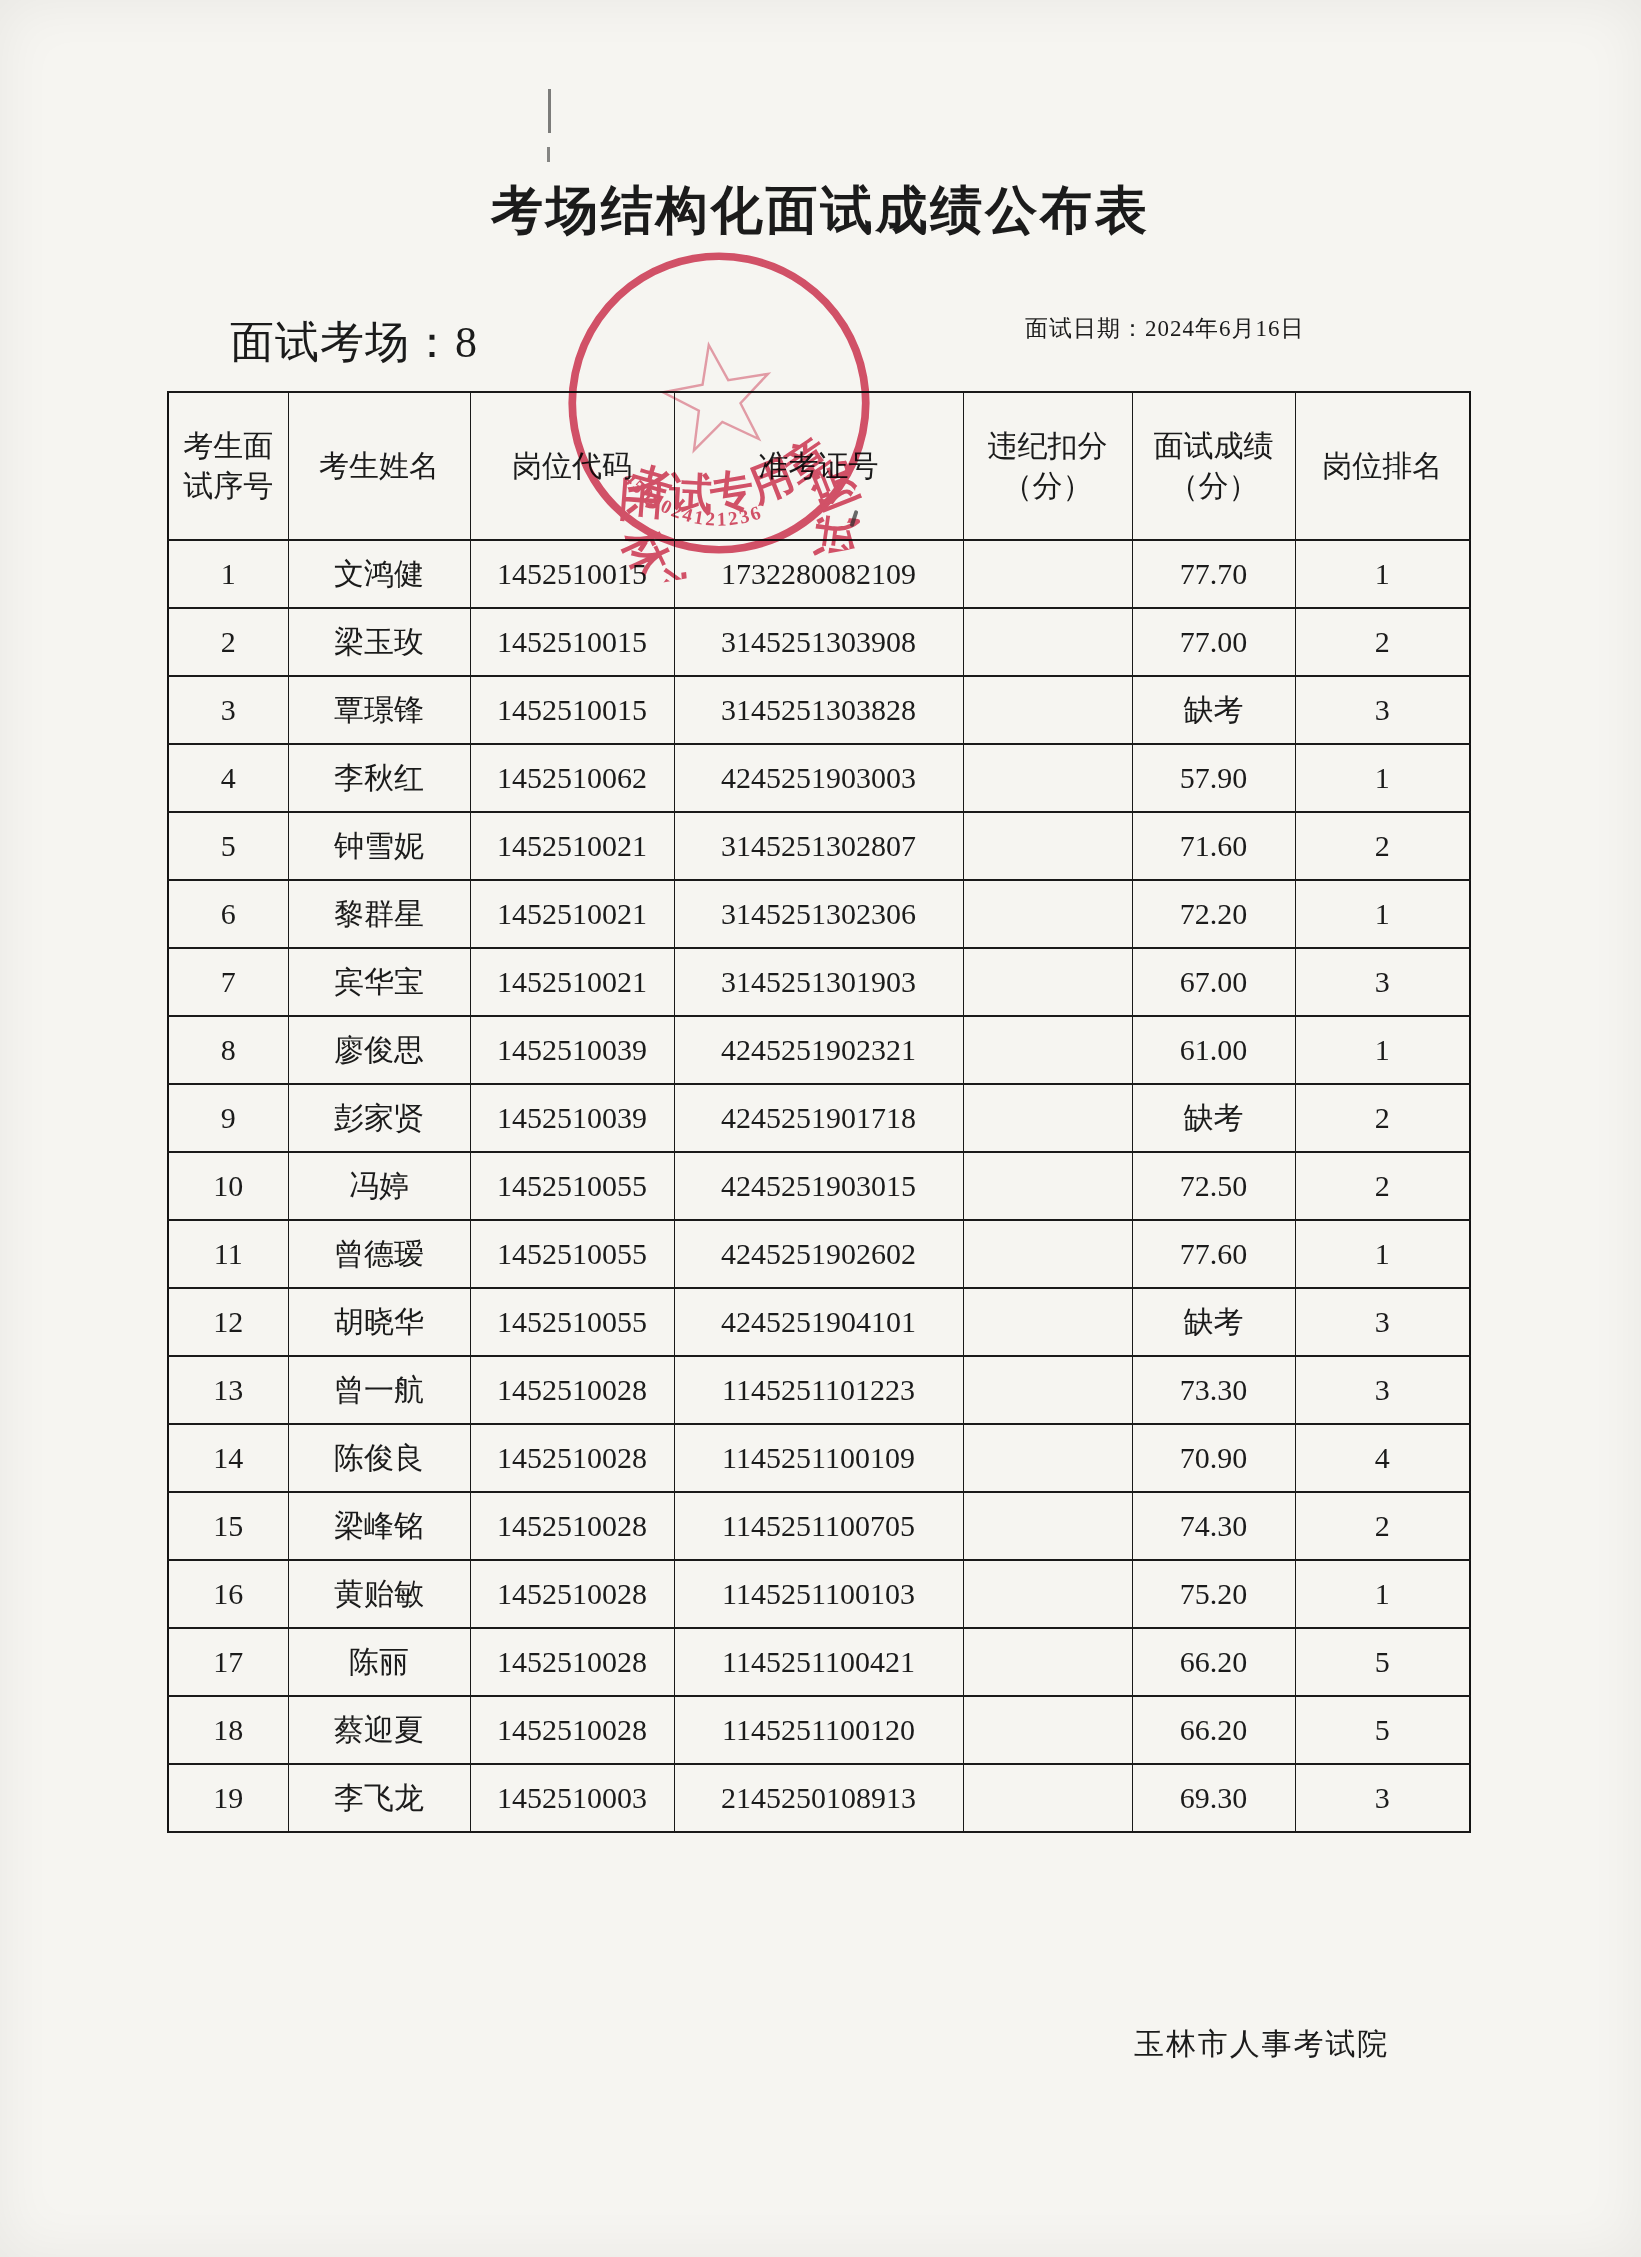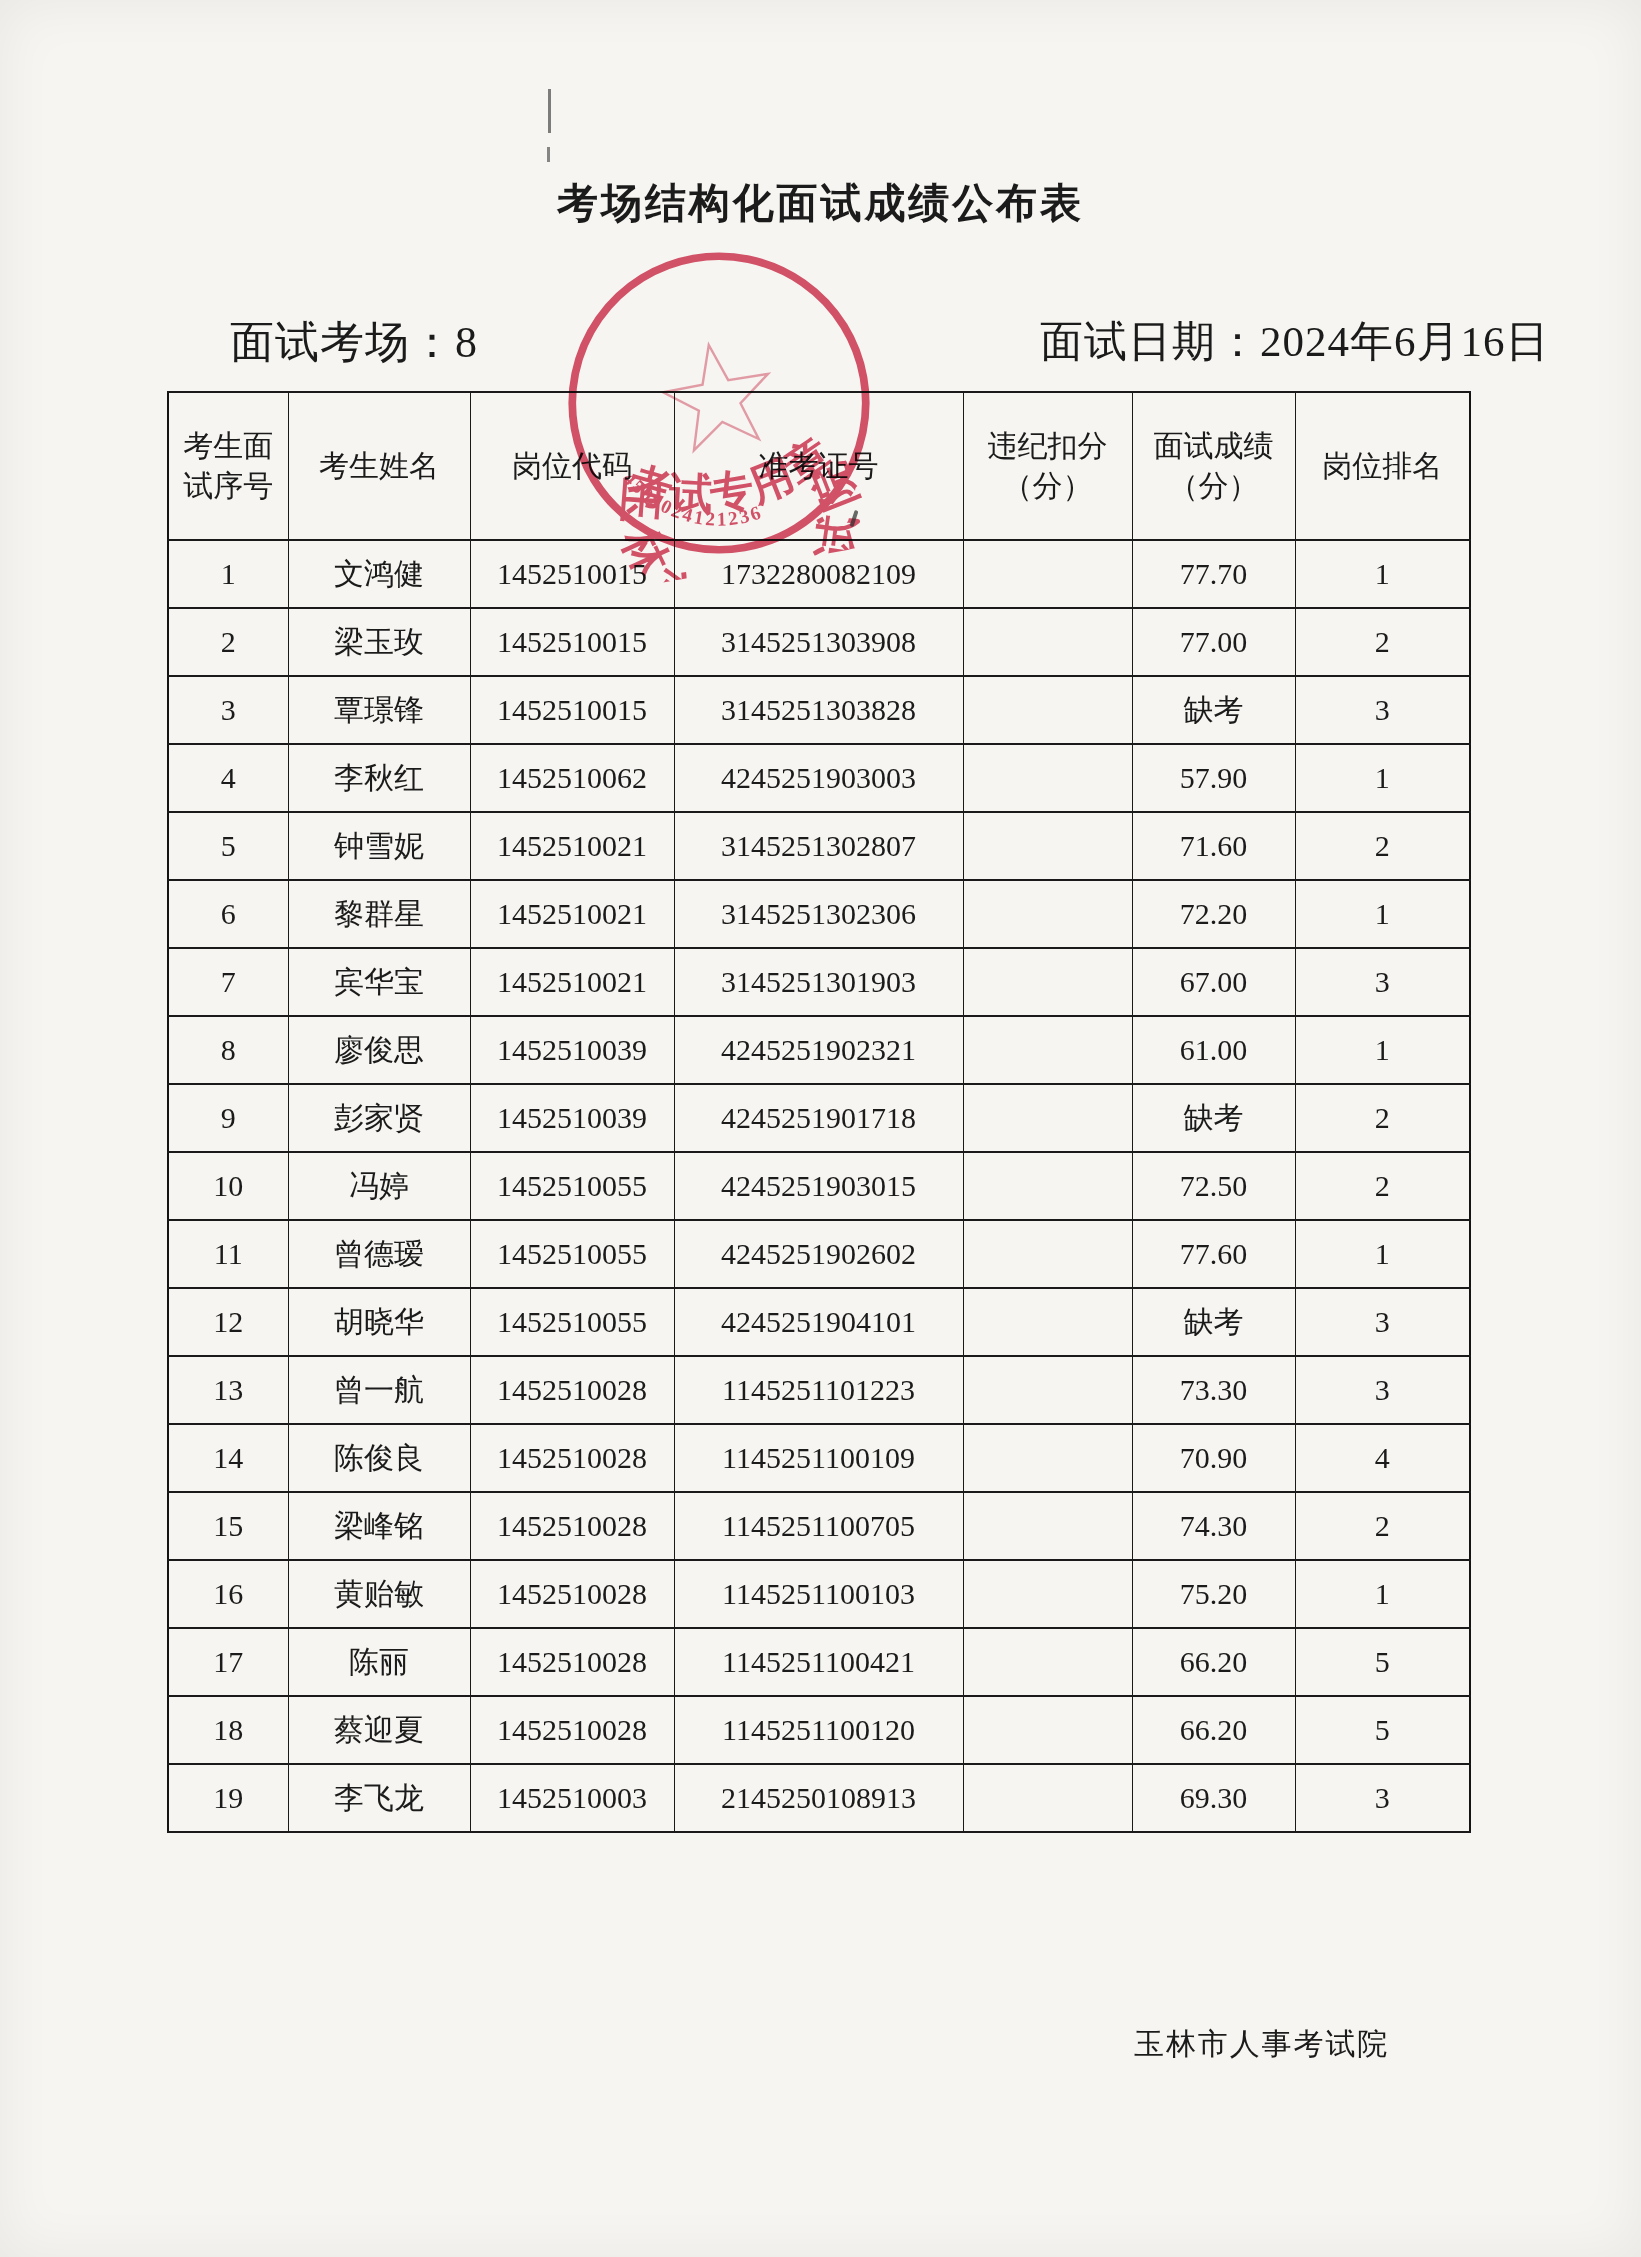--- a/index.html
+++ b/index.html
@@ -5,24 +5,24 @@
   html,body{margin:0;padding:0;background:#888;}
   .page{
     position:relative;width:1641px;height:2257px;margin:0 auto;
     background:#f6f5f1;
     box-shadow:inset 0 0 58px rgba(0,0,0,0.06);
     font-family:"Liberation Serif","DejaVu Serif",serif;
     color:#1b1b1b;overflow:hidden;
   }
   .title{
     position:absolute;top:176px;left:0;width:100%;
-    text-align:center;font-size:41px;font-weight:bold;letter-spacing:2.9px;
+    text-align:center;font-size:52px;font-weight:bold;letter-spacing:2.9px;
   }
   .meta-room{position:absolute;top:313px;left:230px;font-size:44px;letter-spacing:1px;}
-  .meta-date{position:absolute;top:313px;left:1025px;font-size:43px;letter-spacing:1px;margin-left:15px;}
+  .meta-date{position:absolute;top:313px;left:1025px;font-size:23px;letter-spacing:1px;}
   table.score-table{
     position:absolute;top:384px;left:167px;width:1301px;
     border-collapse:collapse;table-layout:fixed;
     border:2.9px solid #141414;
     margin-top:7px;
   }
   .score-table th,.score-table td{
     border:1.9px solid #1a1a1a;
     border-top-width:2.9px;border-bottom-width:2.9px;
     text-align:center;vertical-align:middle;

